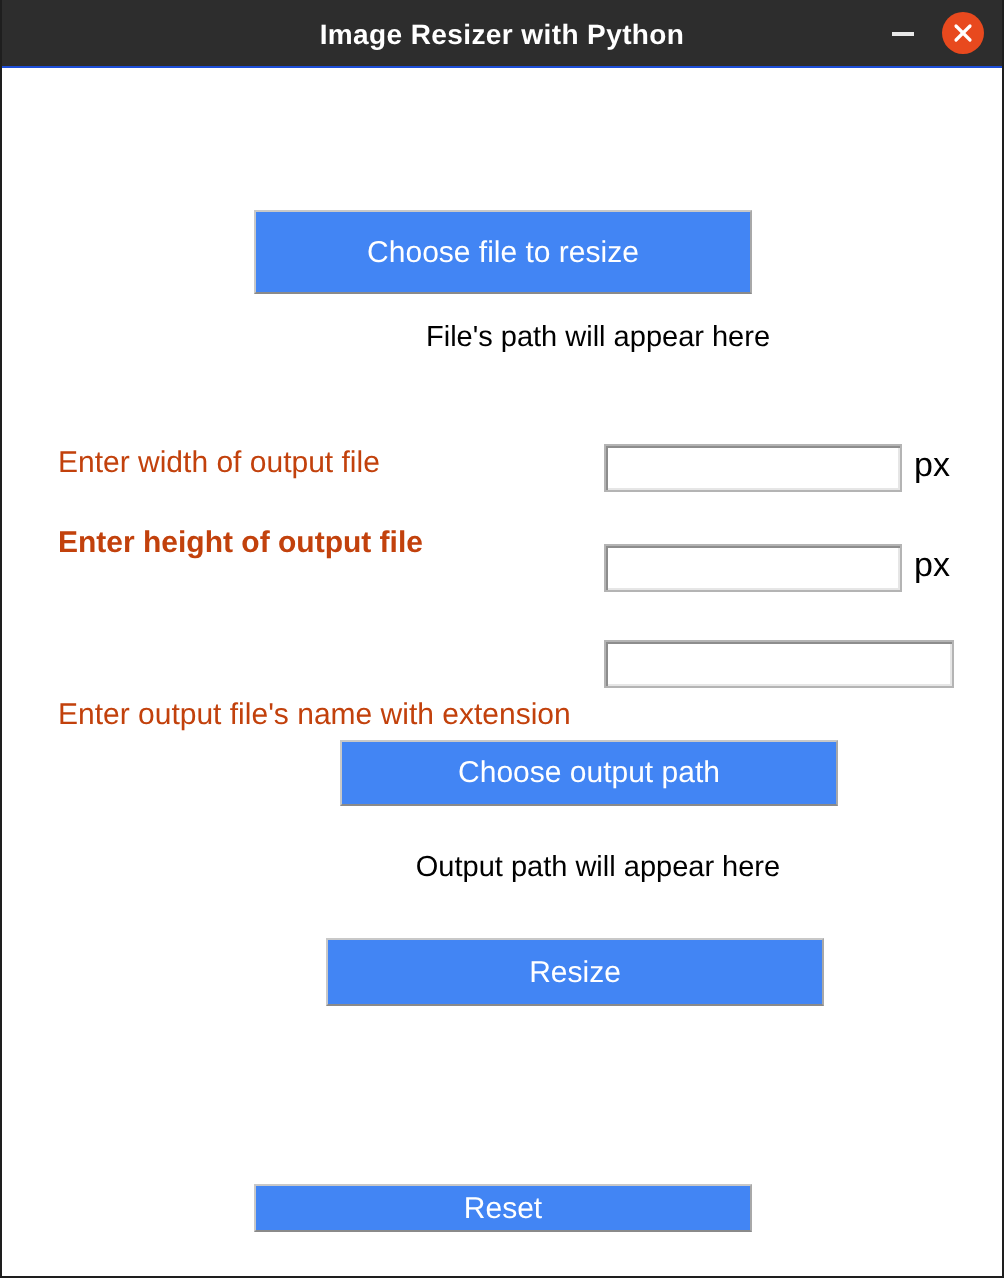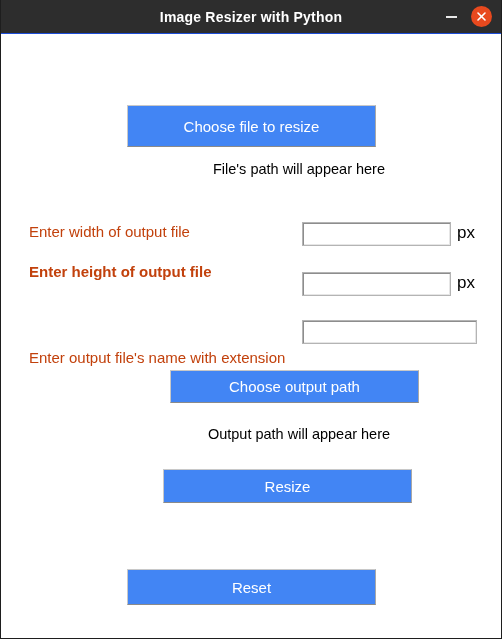--- a/index.html
+++ b/index.html
@@ -101,21 +101,21 @@
     align-items: center;
     justify-content: center;
     cursor: pointer;
     user-select: none;
     padding: 0;
   }
 
   #btn-choose-file  { left: 126px; top: 71px;  width: 249px; height: 42px; }
   #btn-choose-path  { left: 126px; top: 336px; width: 249px; height: 33px; margin-left: 43px; }
   #btn-resize       { left: 126px; top: 435px; width: 249px; height: 34px; margin-left: 36px; }
-  #btn-reset        { left: 126px; top: 535px; width: 249px; height: 36px; }
+  #btn-reset        { left: 126px; top: 558px; width: 249px; height: 24px; }
 
   
   .status-label {
     position: absolute;
     left: 0;
     width: 500px;
     text-align: center;
     font-size: 14.5px;
     color: #000000;
     user-select: none;

